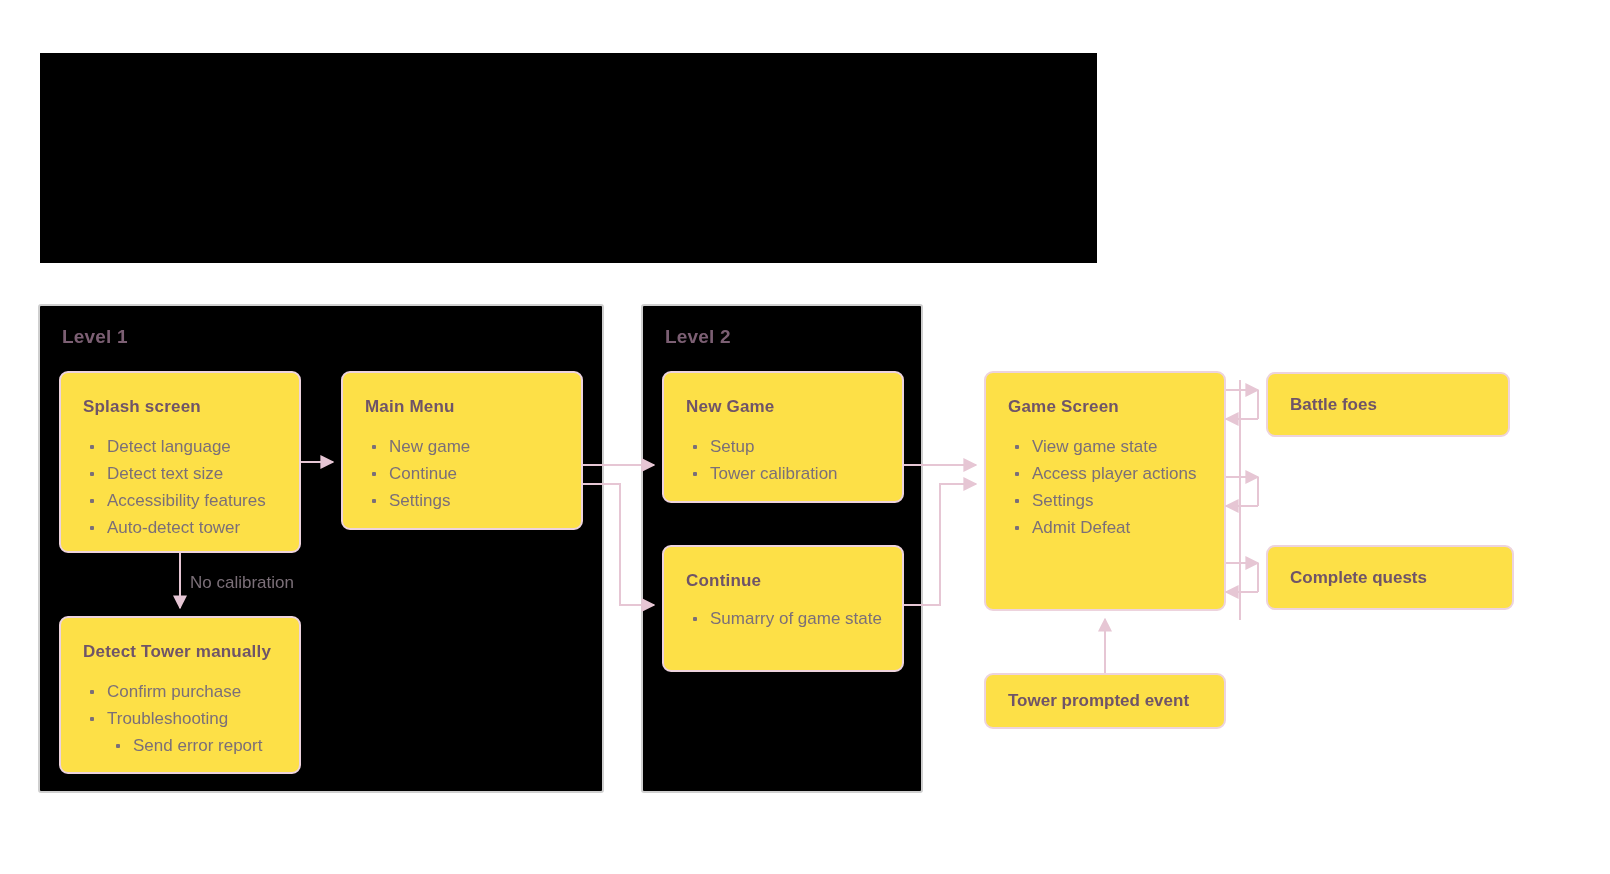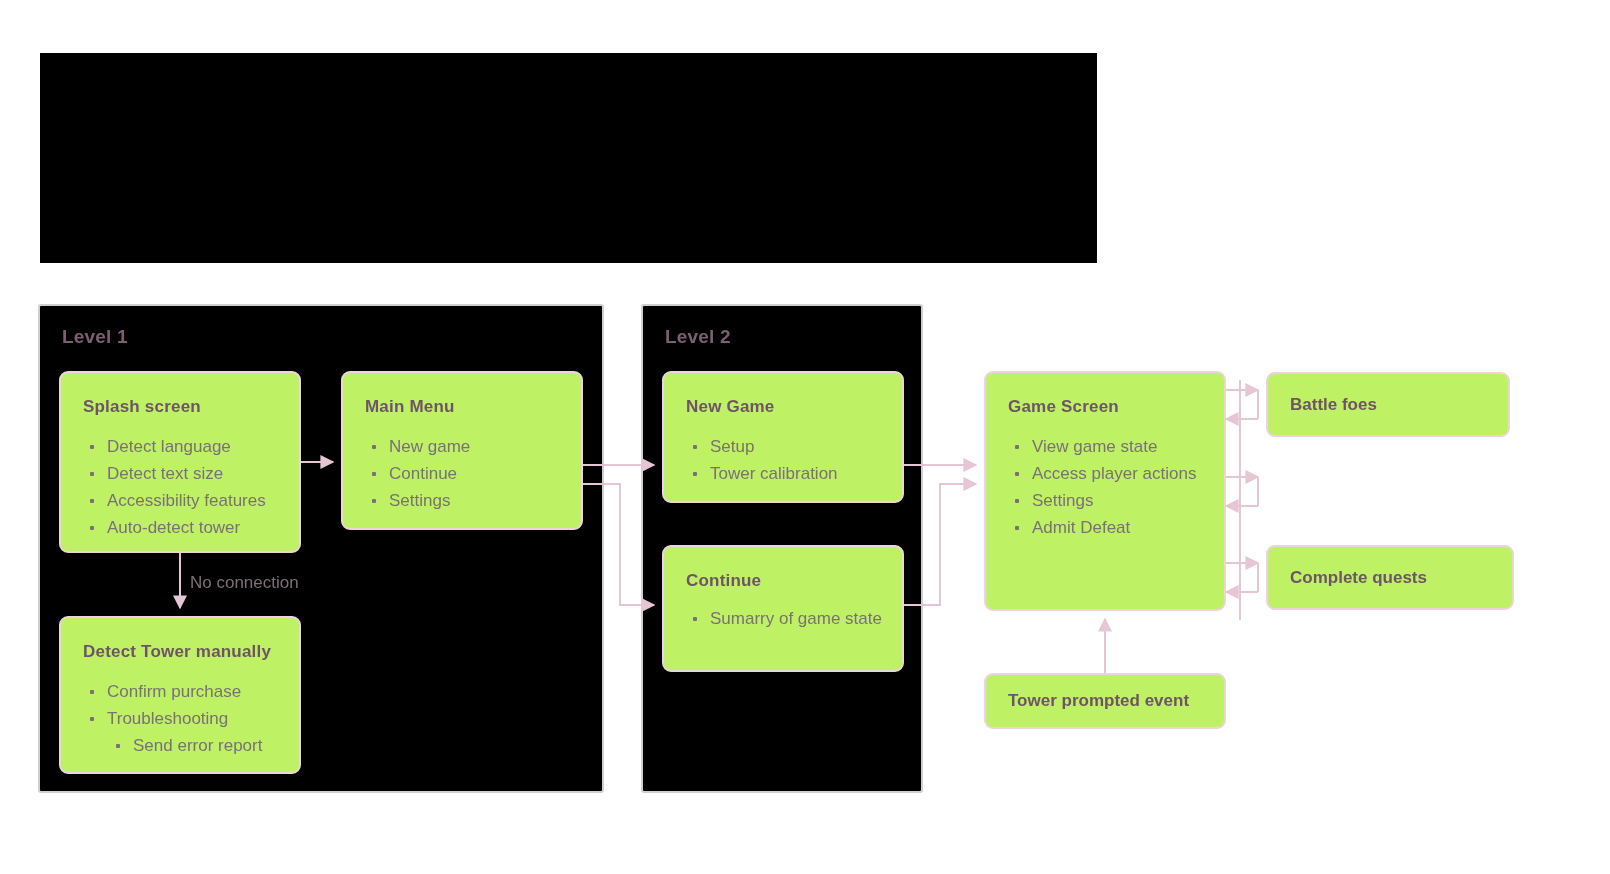--- a/index.html
+++ b/index.html
@@ -29,21 +29,21 @@
 
   .panel-title{
     position:absolute;left:22px;top:20px;
     font-size:19px;font-weight:bold;color:#7c5f73;
     letter-spacing:.2px;white-space:nowrap;
   }
 
   
   .node{
     position:absolute;
-    background:#bef264;
+    background:#fde047;
     border:2px solid #edd3dd;
     border-radius:9px;
     box-sizing:border-box;
     overflow:hidden;
   }
   .node-title{
     position:absolute;left:22px;
     font-size:17px;font-weight:bold;color:#6f5468;
     letter-spacing:.2px;white-space:nowrap;
   }
@@ -168,21 +168,21 @@
 
   <div class="node" id="node-battle-foes">
     <div class="node-label">Battle foes</div>
   </div>
 
 
   <div class="node" id="node-quests">
     <div class="node-label">Complete quests</div>
   </div>
 
-  <div id="label-no-connection">No connection</div>
+  <div id="label-no-connection">No calibration</div>
 
   <svg id="connectors" viewBox="0 0 1610 874">
     <defs>
       <marker id="ah" viewBox="0 0 10 10" refX="9" refY="5" markerWidth="7" markerHeight="7" orient="auto-start-reverse">
         <path d="M 0 0 L 10 5 L 0 10 z" fill="#e6c6d4"></path>
       </marker>
     </defs>
     <g stroke="#e6c6d4" stroke-width="2" fill="none" marker-end="url(#ah)">
 
       <path d="M 301 462 L 333 462"></path>

